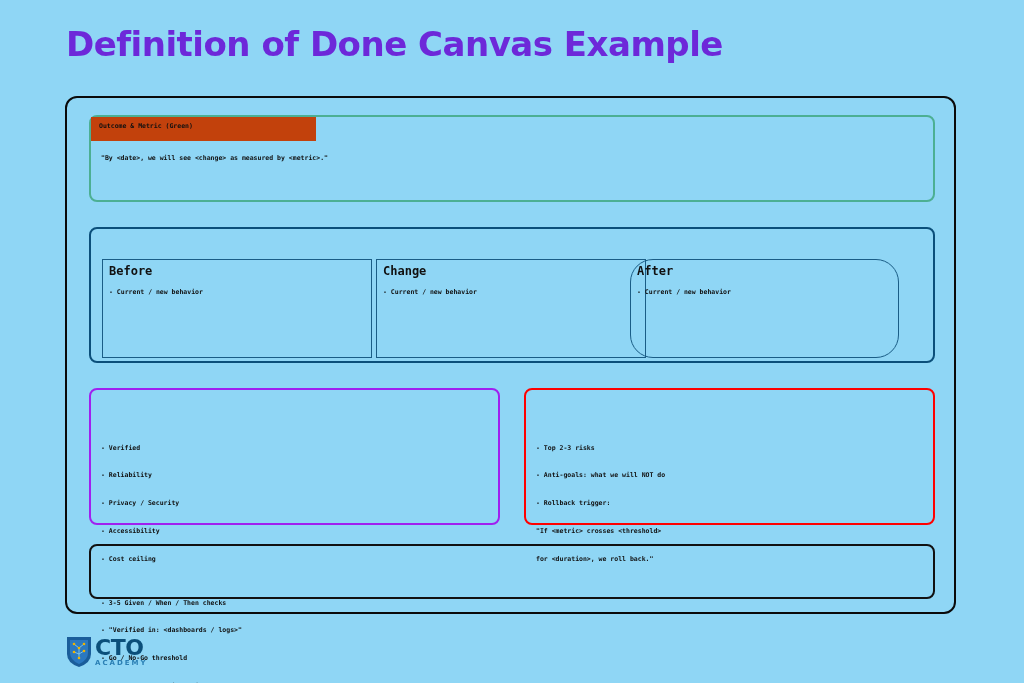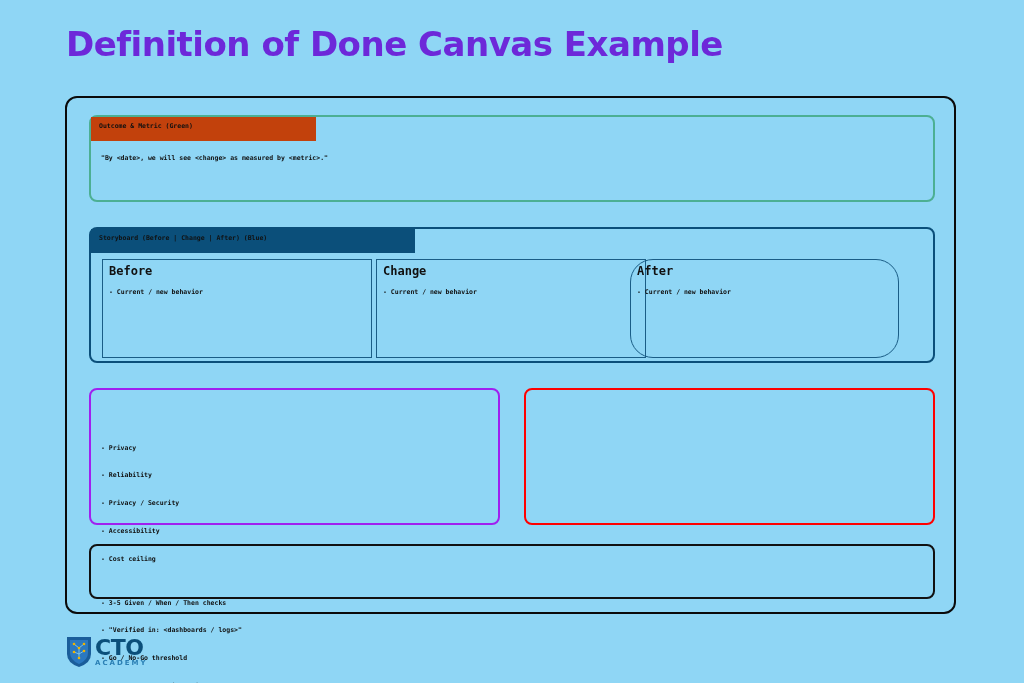--- a/index.html
+++ b/index.html
@@ -69,46 +69,52 @@
 <div class="title">Definition of Done Canvas Example</div>
 
 <div class="canvas"></div>
 
 <div class="section" style="left:89px; top:115px; width:846px; height:87px; border-color:#4caf93;">
   <div class="hdr" style="width:225px; background:#c2410c;">Outcome &amp; Metric (Green)</div>
   <div class="body-text" style="left:10px; top:37px;">"By &lt;date&gt;, we will see &lt;change&gt; as measured by &lt;metric&gt;."</div>
 </div>
 
 <div class="section" style="left:89px; top:227px; width:846px; height:136px; border-color:#0b4f7a;">
-  <div class="hdr" style="width:324px; background:#0b4f7a;">Storyboard (Before | Change | After) (Blue)</div>
   <div class="sub" style="left:11px; top:30px; width:270px; height:99px;">
     <div class="sub-title">Before</div>
     <div class="sub-body">- Current / new behavior</div>
   </div>
   <div class="sub" style="left:285px; top:30px; width:270px; height:99px;">
     <div class="sub-title">Change</div>
     <div class="sub-body">- Current / new behavior</div>
   </div>
   <div class="sub" style="left:539px; top:30px; width:269px; height:99px;border-radius:23px;">
     <div class="sub-title">After</div>
     <div class="sub-body">- Current / new behavior</div>
   </div>
 </div>
 
 <div class="section" style="left:89px; top:388px; width:411px; height:137px; border-color:#a020f0;">
   <div class="body-text" style="left:10px; top:35px;">
-    <div>- Privacy</div>
+    <div>- Verified</div>
     <div>- Reliability</div>
     <div>- Privacy / Security</div>
     <div>- Accessibility</div>
     <div>- Cost ceiling</div>
   </div>
 </div>
 
 <div class="section" style="left:524px; top:388px; width:411px; height:137px; border-color:#ff0000;">
+  <div class="body-text" style="left:10px; top:35px;">
+    <div>- Top 2-3 risks</div>
+    <div>- Anti-goals: what we will NOT do</div>
+    <div>- Rollback trigger:</div>
+    <div>"If &lt;metric&gt; crosses &lt;threshold&gt;</div>
+    <div>for &lt;duration&gt;, we roll back."</div>
+  </div>
 </div>
 
 <div class="section" style="left:89px; top:544px; width:846px; height:55px; border-color:#111;">
   <div class="body-text" style="left:10px; top:34px;">
     <div>- 3-5 Given / When / Then checks</div>
     <div>- "Verified in: &lt;dashboards / logs&gt;"</div>
     <div>- Go / No-Go threshold</div>
     <div>(owner, on-call, kill switch,</div>
     
   </div>

